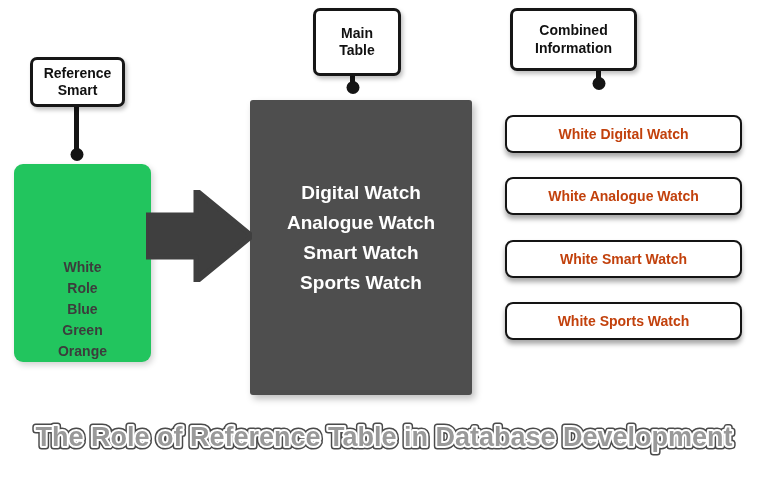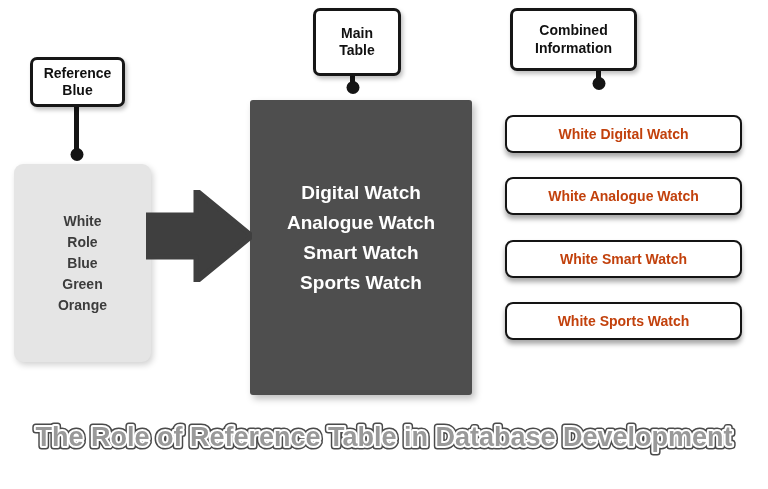--- a/index.html
+++ b/index.html
@@ -25,22 +25,22 @@
     position:absolute; left:50%; bottom:-9px; transform:translateX(-50%);
     width:13px; height:13px; border-radius:50%; background:#141414;
   }
   .ref-conn  { left:74px;  top:104px; height:48px; }
   .main-conn { left:350px; top:55px;  height:30px; }
   .comb-conn { left:596px; top:55px;  height:26px; }
 
   
   .ref-box {
     position:absolute; left:14px; top:164px; width:137px; height:198px;
-    background:#e5e5e5; border-radius:9px; box-shadow:2px 3px 6px rgba(0,0,0,0.18);
-    display:flex; align-items:center; justify-content:center; z-index:1;
+    background:#22c55e; border-radius:9px; box-shadow:2px 3px 6px rgba(0,0,0,0.18);
+    display:flex; align-items:flex-end; justify-content:center; z-index:1;
   }
   .ref-items { text-align:center; font-weight:bold; font-size:14px; line-height:21px; color:#3c3c3c; }
 
   
   .main-box {
     position:absolute; left:250px; top:100px; width:222px; height:295px;
     background:#4e4e4e; border-radius:3px; box-shadow:3px 4px 7px rgba(0,0,0,0.25);
     display:flex; align-items:center; justify-content:center; padding-bottom:20px; z-index:1;
   }
   .main-items { text-align:center; font-weight:bold; font-size:19px; line-height:30px; color:#ffffff; }
@@ -60,21 +60,21 @@
   .title-svg text {
     font-family:"Liberation Sans", sans-serif; font-weight:bold; font-size:27px;
   }
 </style>
 </head>
 <body>
 
 <div class="canvas">
 
   <div class="label-box ref-label">
-    <span>Reference Blue</span>
+    <span>Reference Smart</span>
   </div>
   <div class="connector ref-conn">
     <span class="dot"></span>
   </div>
   <div class="ref-box">
     <div class="ref-items">
       <div>White</div>
       <div>Role</div>
       <div>Blue</div>
       <div>Green</div>

